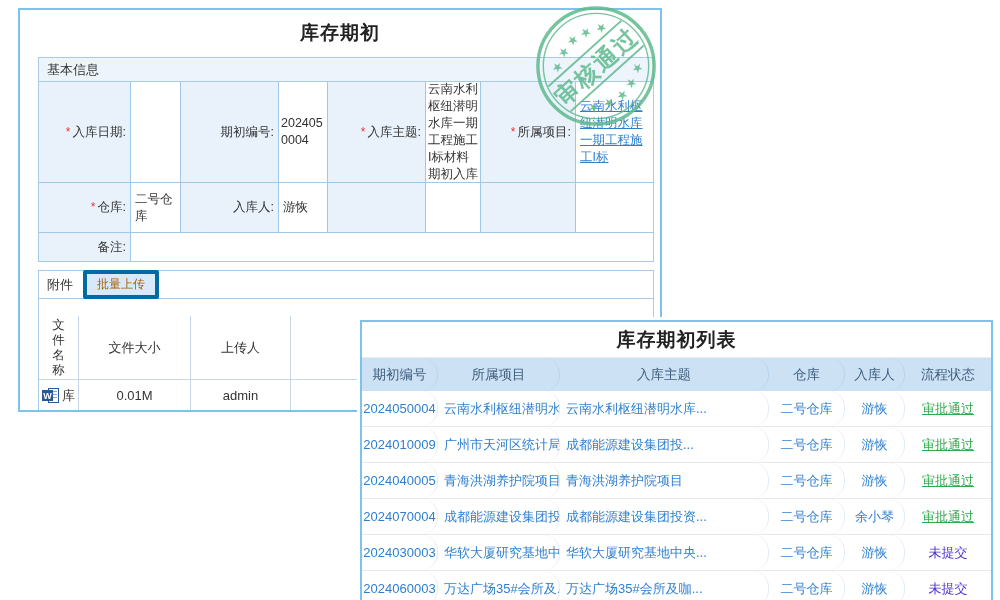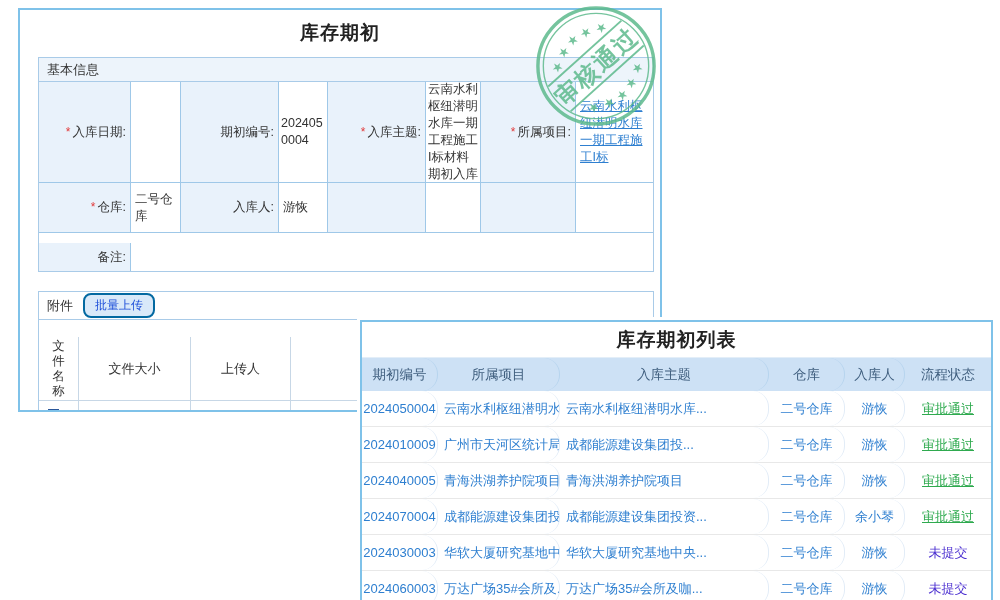--- a/index.html
+++ b/index.html
@@ -16,35 +16,35 @@
   .panel { position:absolute; left:18px; width:616px; border:1px solid #a9cbe8; background:#fff; }
   .panel-head { height:24px; line-height:23px; background:#edf4fb;
     border-bottom:1px solid #a9cbe8; font-size:13px; padding-left:8px; color:#333; }
 
   .basic-panel { top:47px; }
   .fgrid { display:grid; grid-template-columns:92px 50px 98px 49px 98px 55px 95px 1fr; }
   .fc { border-right:1px solid #9fc8e8; border-bottom:1px solid #9fc8e8;
     font-size:12.5px; display:flex; align-items:center; line-height:1.35;
     word-break:break-all; overflow:hidden; }
   .fc.last { border-right:none; }
-  .fc.bot { border-bottom:none;margin-top:10px; }
+  .fc.bot { border-bottom:none; }
   .lbl { background:#e9f2fb; justify-content:flex-end; text-align:center; padding:2px 4px 2px 2px; }
   .val { background:#fff; padding:2px 4px; }
   .val.tight { padding:2px 2px; }
   .r1 { height:101px; } .r2 { height:50px; } .r3 { height:28px; }
   .req { color:#e23a3a; margin-right:2px; font-size:12px; }
   .proj-link { color:#2e7fd0; text-decoration:underline; cursor:pointer; }
   .remark-val { grid-column:2 / -1; }
 
   
-  .attach-panel { top:281px; height:140px; border-bottom:none; }
+  .attach-panel { top:260px; height:140px; border-bottom:none; }
   .attach-head { height:28px; background:#fff; border-bottom:1px solid #a9cbe8;
     display:flex; align-items:center; padding-left:8px; font-size:13px; gap:10px; }
-  .batch-btn { display:inline-block; background:#d9e9f9; color:#1d4ed8;
-    border:2px solid #0369a1; border-radius:8px; font-size:12px;
+  .batch-btn { display:inline-block; background:#d9e9f9; color:#a16207;
+    border:4px solid #0369a1; border-radius:2px; font-size:12px;
     padding:2px 10px; cursor:pointer; }
   .agrid { display:grid; grid-template-columns:40px 112px 100px 1fr; }
   .ac { border-right:1px solid #c7d7e6; border-bottom:1px solid #c7d7e6;
     font-size:13px; display:flex; align-items:center; justify-content:center;
     text-align:center; overflow:hidden; }
   .ac.last { border-right:none; }
   .ah { height:64px; background:#fff;margin-top:17px; }
   .ar { height:32px; }
   .fname-head span { display:block; width:15px; line-height:1.2; word-break:break-all; font-size:12.5px; }
   .file-cell { justify-content:flex-start; padding-left:3px; gap:3px; }

